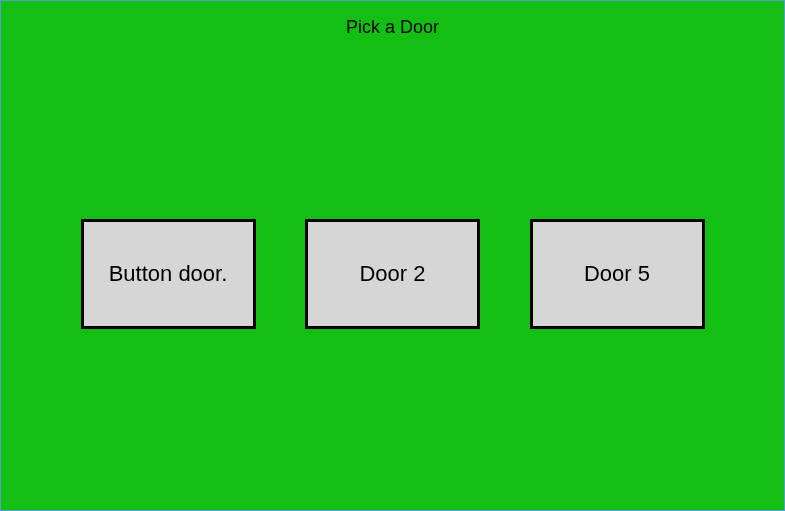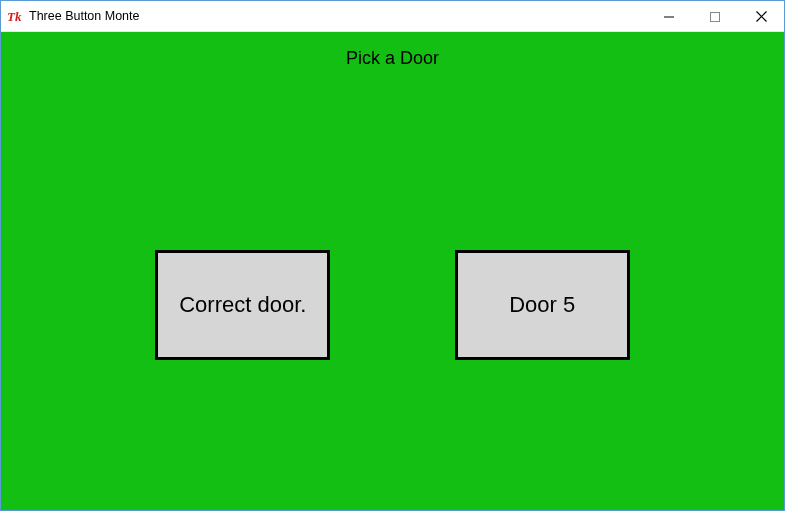--- a/index.html
+++ b/index.html
@@ -97,47 +97,22 @@
       display: flex;
       align-items: center;
       justify-content: center;
       cursor: pointer;
     }
   </style>
 </head>
 <body>
 
 <div class="window">
-  <div class="titlebar">
-    <span class="tk-icon">
-      <svg width="16" height="16" viewBox="0 0 16 16">
-        <text x="0" y="13" font-family="serif" font-size="13" font-style="italic" font-weight="bold" fill="#d62020">Tk</text>
-      </svg>
-    </span>
-    <span class="window-title">Three Button Monte</span>
-    <div class="win-controls">
-      <button class="win-btn">
-        <svg width="10" height="10" viewBox="0 0 10 10">
-          <line x1="0" y1="5" x2="10" y2="5" stroke="#000" stroke-width="1"></line>
-        </svg>
-      </button>
-      <button class="win-btn">
-        <svg width="10" height="10" viewBox="0 0 10 10">
-          <rect x="0.5" y="0.5" width="9" height="9" fill="none" stroke="#888" stroke-width="1"></rect>
-        </svg>
-      </button>
-      <button class="win-btn">
-        <svg width="11" height="11" viewBox="0 0 11 11">
-          <line x1="0.5" y1="0.5" x2="10.5" y2="10.5" stroke="#000" stroke-width="1.2"></line>
-          <line x1="10.5" y1="0.5" x2="0.5" y2="10.5" stroke="#000" stroke-width="1.2"></line>
-        </svg>
-      </button>
-    </div>
-  </div>
 
   <div class="client-area">
     <div class="prompt-label">Pick a Door</div>
     <div class="doors">
-      <button class="door-btn">Correct door.</button>
+      <button class="door-btn">Button door.</button>
+      <button class="door-btn">Door 2</button>
       <button class="door-btn">Door 5</button>
     </div>
   </div>
 </div>
 
 </body></html>

